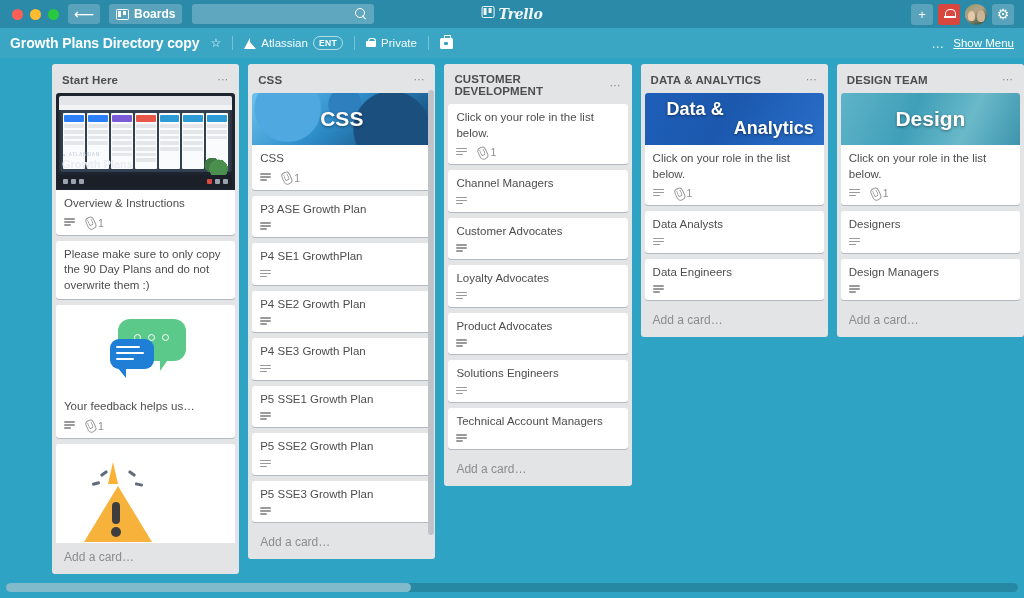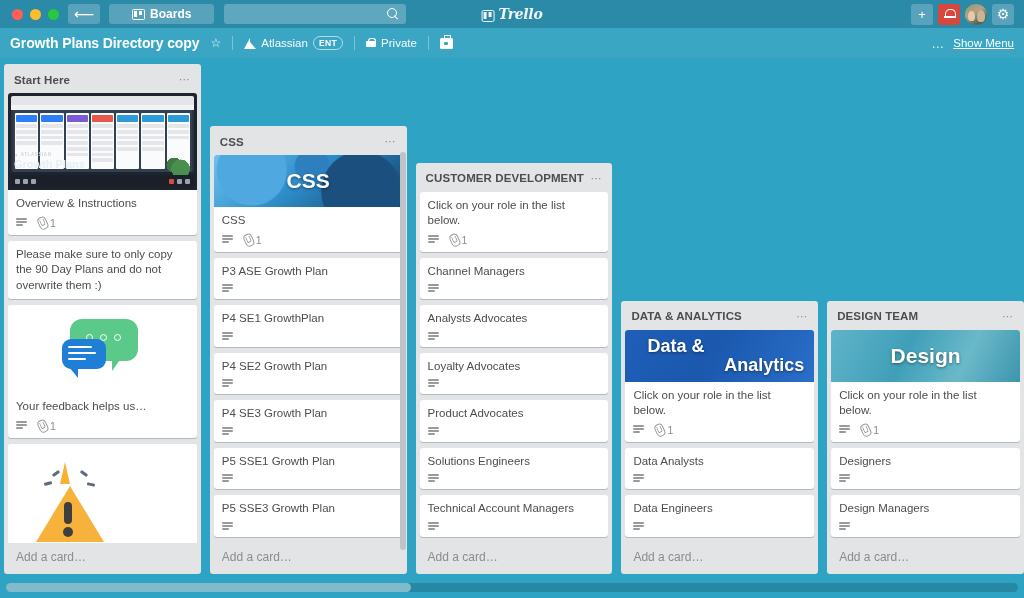--- a/index.html
+++ b/index.html
@@ -23,21 +23,21 @@
   .dot { width: 11px; height: 11px; border-radius: 50%; display: block; }
   .dot.red { background: #ff5f57; }
   .dot.yellow { background: #febc2e; }
   .dot.green { background: #28c840; }
 
   .tb-btn {
     height: 20px;
     background: rgba(255,255,255,0.22);
     border-radius: 3px;
     display: flex; align-items: center; gap: 5px;
-    padding: 0 23px;
+    padding: 0 7px;
     color: #fff; font-size: 12px; font-weight: bold;
     margin-left: 9px;
     cursor: pointer;
   }
   .tb-btn.icon-only { padding: 0 6px; }
 
   .back-arrow { font-size: 14px; line-height: 1; color: #fff; font-weight: normal; }
 
   .boards-glyph {
     width: 13px; height: 11px; position: relative;
@@ -73,21 +73,21 @@
     width: 8px; height: 8px; border: 1.4px solid #fff; border-radius: 50%;
   }
   .mag:after {
     content: ""; position: absolute; left: 7px; top: 7px;
     width: 5px; height: 1.4px; background: #fff; transform: rotate(45deg);
     transform-origin: left center;
   }
 
   .trello-logo {
     position: absolute; left: 50%; transform: translateX(-50%);
-    display: flex; align-items: flex-end; gap: 4px;
+    display: flex; align-items: flex-start; gap: 4px;
     color: rgba(255,255,255,0.92);
   }
   .trello-logo .lg {
     width: 13px; height: 12px; border: 1.5px solid rgba(255,255,255,0.92);
     border-radius: 2px; position: relative;
   }
   .trello-logo .lg:before {
     content: ""; position: absolute; left: 1px; top: 1px;
     width: 3px; height: 7px; background: rgba(255,255,255,0.92);
   }
@@ -215,21 +215,21 @@
   }
 
   
   .board-canvas {
     position: relative;
     height: calc(598px - 28px - 30px);
     background: #2fa3c4;
     padding: 6px 0 0 4px;
     overflow: hidden;
   }
-  .lists-row { display: flex; align-items: flex-end; gap: 9px; }
+  .lists-row { display: flex; align-items: flex-start; gap: 9px; margin-left: 48px; }
 
   .list {
     width: 199px;
     background: #e2e4e6;
     border-radius: 3px;
     padding: 0 4px 4px;
     display: flex; flex-direction: column;
     max-height: 510px;
   }
   .list-header {
@@ -666,20 +666,34 @@
                     <span></span>
                     <span></span>
                     <span></span>
                   </span>
                 </span>
               </div>
             </div>
           </div>
           <div class="card">
             <div class="card-body">
+              <div class="card-title">P5 SSE2 Growth Plan</div>
+              <div class="badges">
+                <span class="badge">
+                  <span class="desc-icon">
+                    <span></span>
+                    <span></span>
+                    <span></span>
+                  </span>
+                </span>
+              </div>
+            </div>
+          </div>
+          <div class="card">
+            <div class="card-body">
               <div class="card-title">P5 SSE3 Growth Plan</div>
               <div class="badges">
                 <span class="badge">
                   <span class="desc-icon">
                     <span></span>
                     <span></span>
                     <span></span>
                   </span>
                 </span>
               </div>
@@ -722,21 +736,21 @@
                     <span></span>
                     <span></span>
                     <span></span>
                   </span>
                 </span>
               </div>
             </div>
           </div>
           <div class="card">
             <div class="card-body">
-              <div class="card-title">Analysts Advocates</div>
+              <div class="card-title">Customer Advocates</div>
               <div class="badges">
                 <span class="badge">
                   <span class="desc-icon">
                     <span></span>
                     <span></span>
                     <span></span>
                   </span>
                 </span>
               </div>
             </div>

